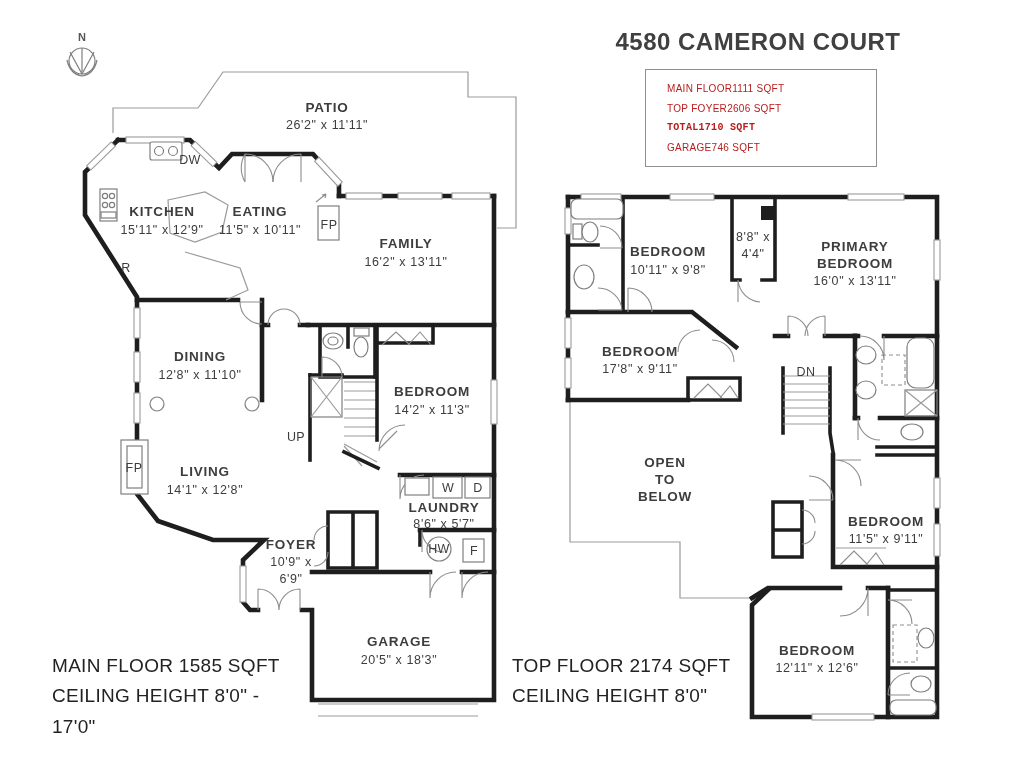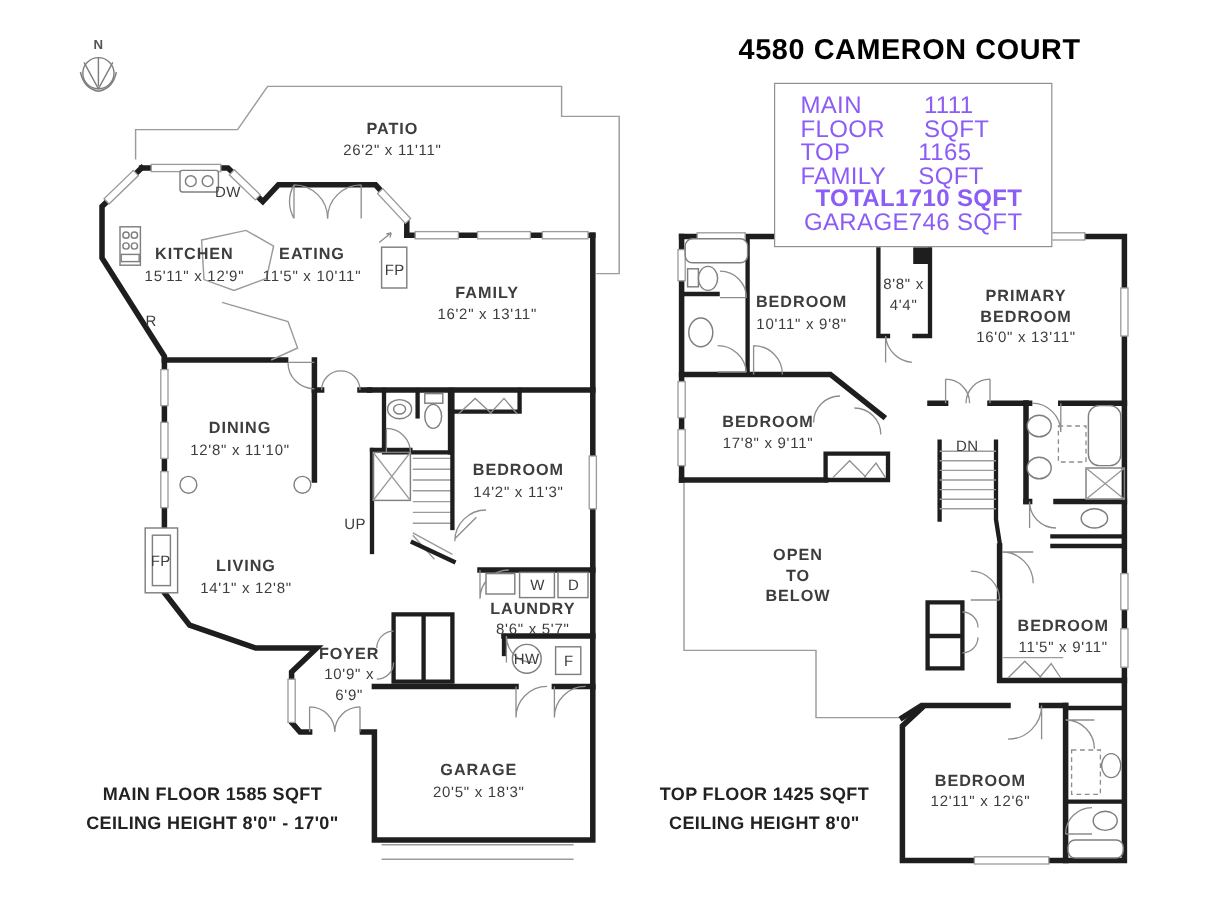--- a/index.html
+++ b/index.html
@@ -17,27 +17,27 @@
   .winr{fill:#ffffff;stroke:#9b9b9b;stroke-width:1.1;}
   .blk{fill:#1e1e1e;stroke:none;}
   
   text{fill:#3d3d3d;}
   .rm{font:600 13.5px "Liberation Sans",sans-serif;letter-spacing:.8px;text-anchor:middle;}
   .dim{font:400 12.5px "Liberation Sans",sans-serif;letter-spacing:.6px;text-anchor:middle;}
   .sm{font:400 12.5px "Liberation Sans",sans-serif;letter-spacing:.4px;text-anchor:middle;}
   .nlab{font:600 11px "Liberation Sans",sans-serif;text-anchor:middle;fill:#555;}
   
   .title{position:absolute;left:558px;top:28px;width:400px;text-align:center;
-         font-size:24px;font-weight:600;letter-spacing:.5px;color:#000000;}
+         font-size:24px;font-weight:600;letter-spacing:.5px;color:#404040;}
   .areabox{position:absolute;left:645px;top:69px;width:232px;box-sizing:border-box;
            border:1.5px solid #8f8f8f;padding:9px 24px 9px 21px;background:#fff;}
-  .arow{display:flex;justify-content:flex-end;font-size:20px;color:#8b5cf6;
+  .arow{display:flex;justify-content:flex-start;font-size:10px;color:#b91c1c;
         line-height:19.5px;letter-spacing:.3px;}
-  .arow.bold{font-weight:700;}
-  .footer{position:absolute;width:250px;text-align:center;font-size:15px;font-weight:700;
+  .arow.bold{font-weight:700;font-family:Liberation Mono, monospace;}
+  .footer{position:absolute;width:250px;text-align:left;font-size:19px;font-weight:400;
           color:#222;line-height:1.6;letter-spacing:.3px;}
   #footer-main{left:52px;top:651px;}
   #footer-top{left:512px;top:651px;}
 </style>
 </head>
 <body>
 
 <div id="stage">
 
 <svg id="planlayer" width="1024" height="768" viewBox="0 0 1024 768">
@@ -300,35 +300,35 @@
 </svg>
 
   <div class="title">4580 CAMERON COURT</div>
 
   <div class="areabox">
     <div class="arow">
       <span>MAIN FLOOR</span>
       <span>1111 SQFT</span>
     </div>
     <div class="arow">
-      <span>TOP FAMILY</span>
-      <span>1165 SQFT</span>
+      <span>TOP FOYER</span>
+      <span>2606 SQFT</span>
     </div>
     <div class="arow bold">
       <span>TOTAL</span>
       <span>1710 SQFT</span>
     </div>
     <div class="arow">
       <span>GARAGE</span>
       <span>746 SQFT</span>
     </div>
   </div>
 
   <div id="footer-main" class="footer">
     <div>MAIN FLOOR 1585 SQFT</div>
     <div>CEILING HEIGHT 8'0" - 17'0"</div>
   </div>
   <div id="footer-top" class="footer">
-    <div>TOP FLOOR 1425 SQFT</div>
+    <div>TOP FLOOR 2174 SQFT</div>
     <div>CEILING HEIGHT 8'0"</div>
   </div>
 
 </div>
 
 </body></html>

